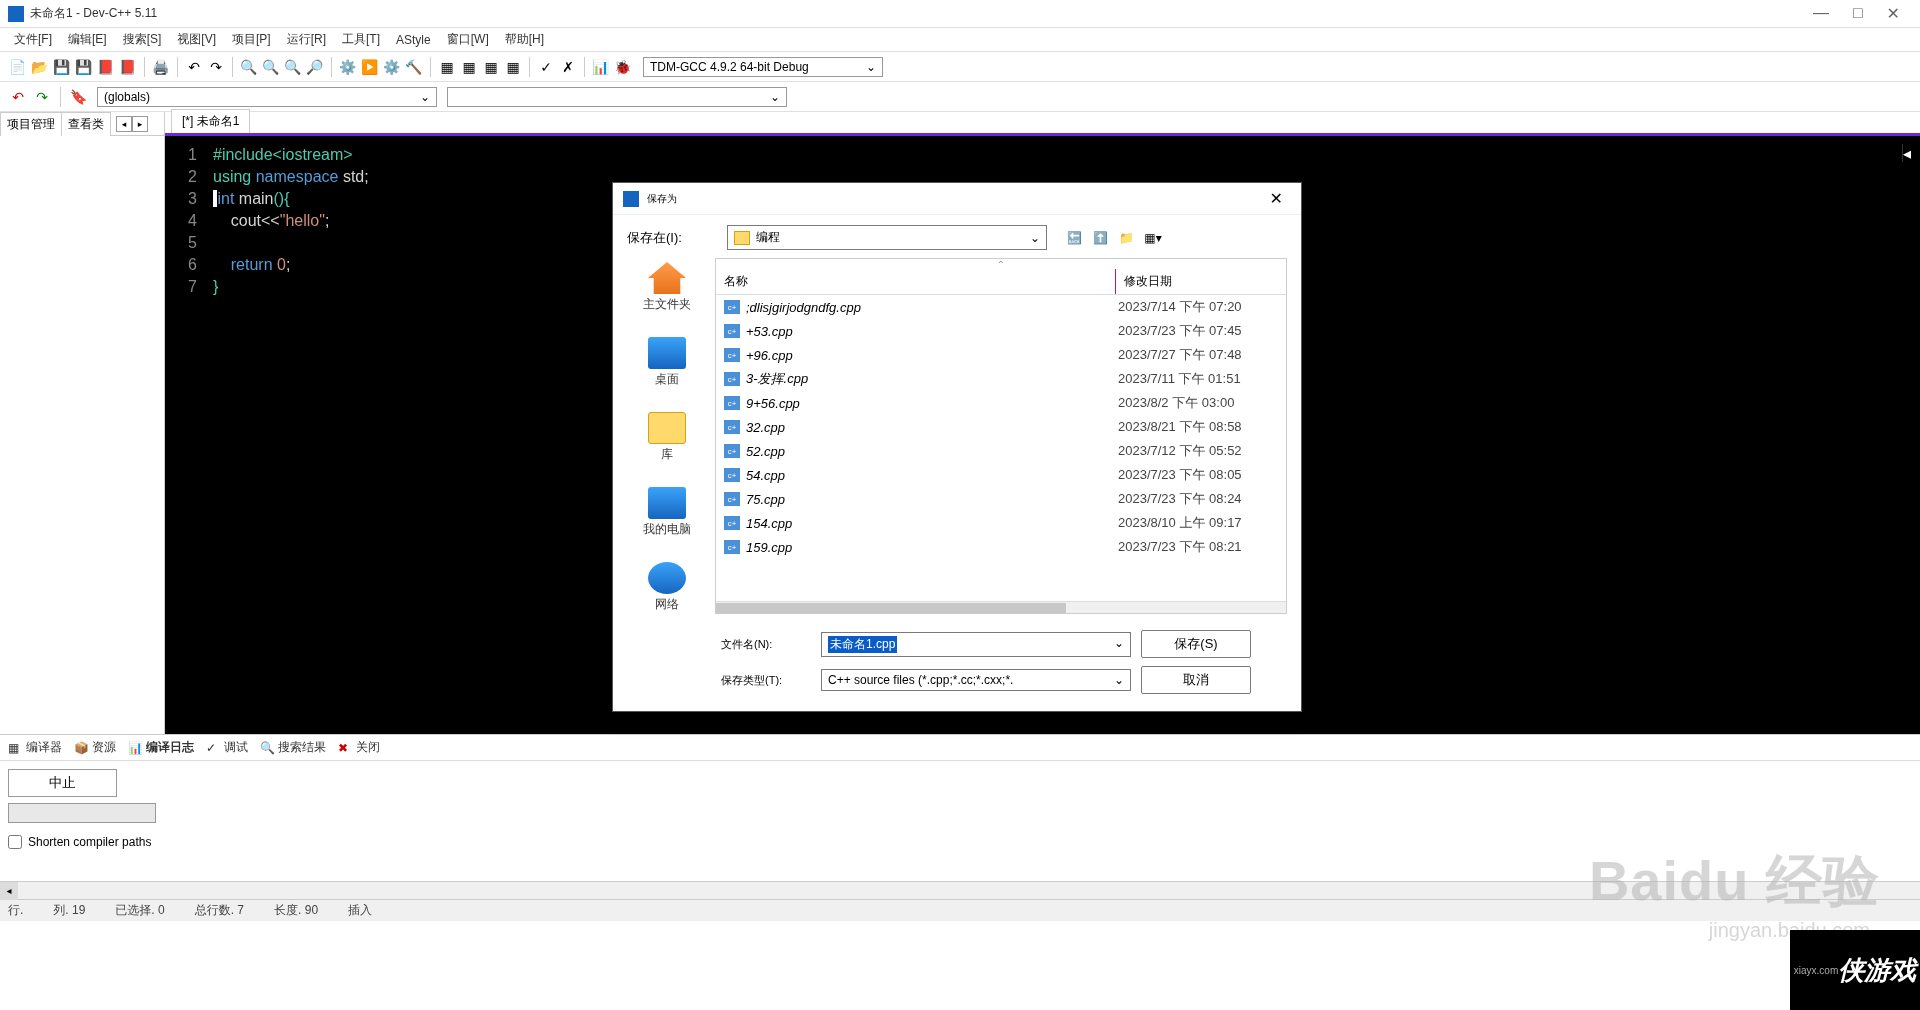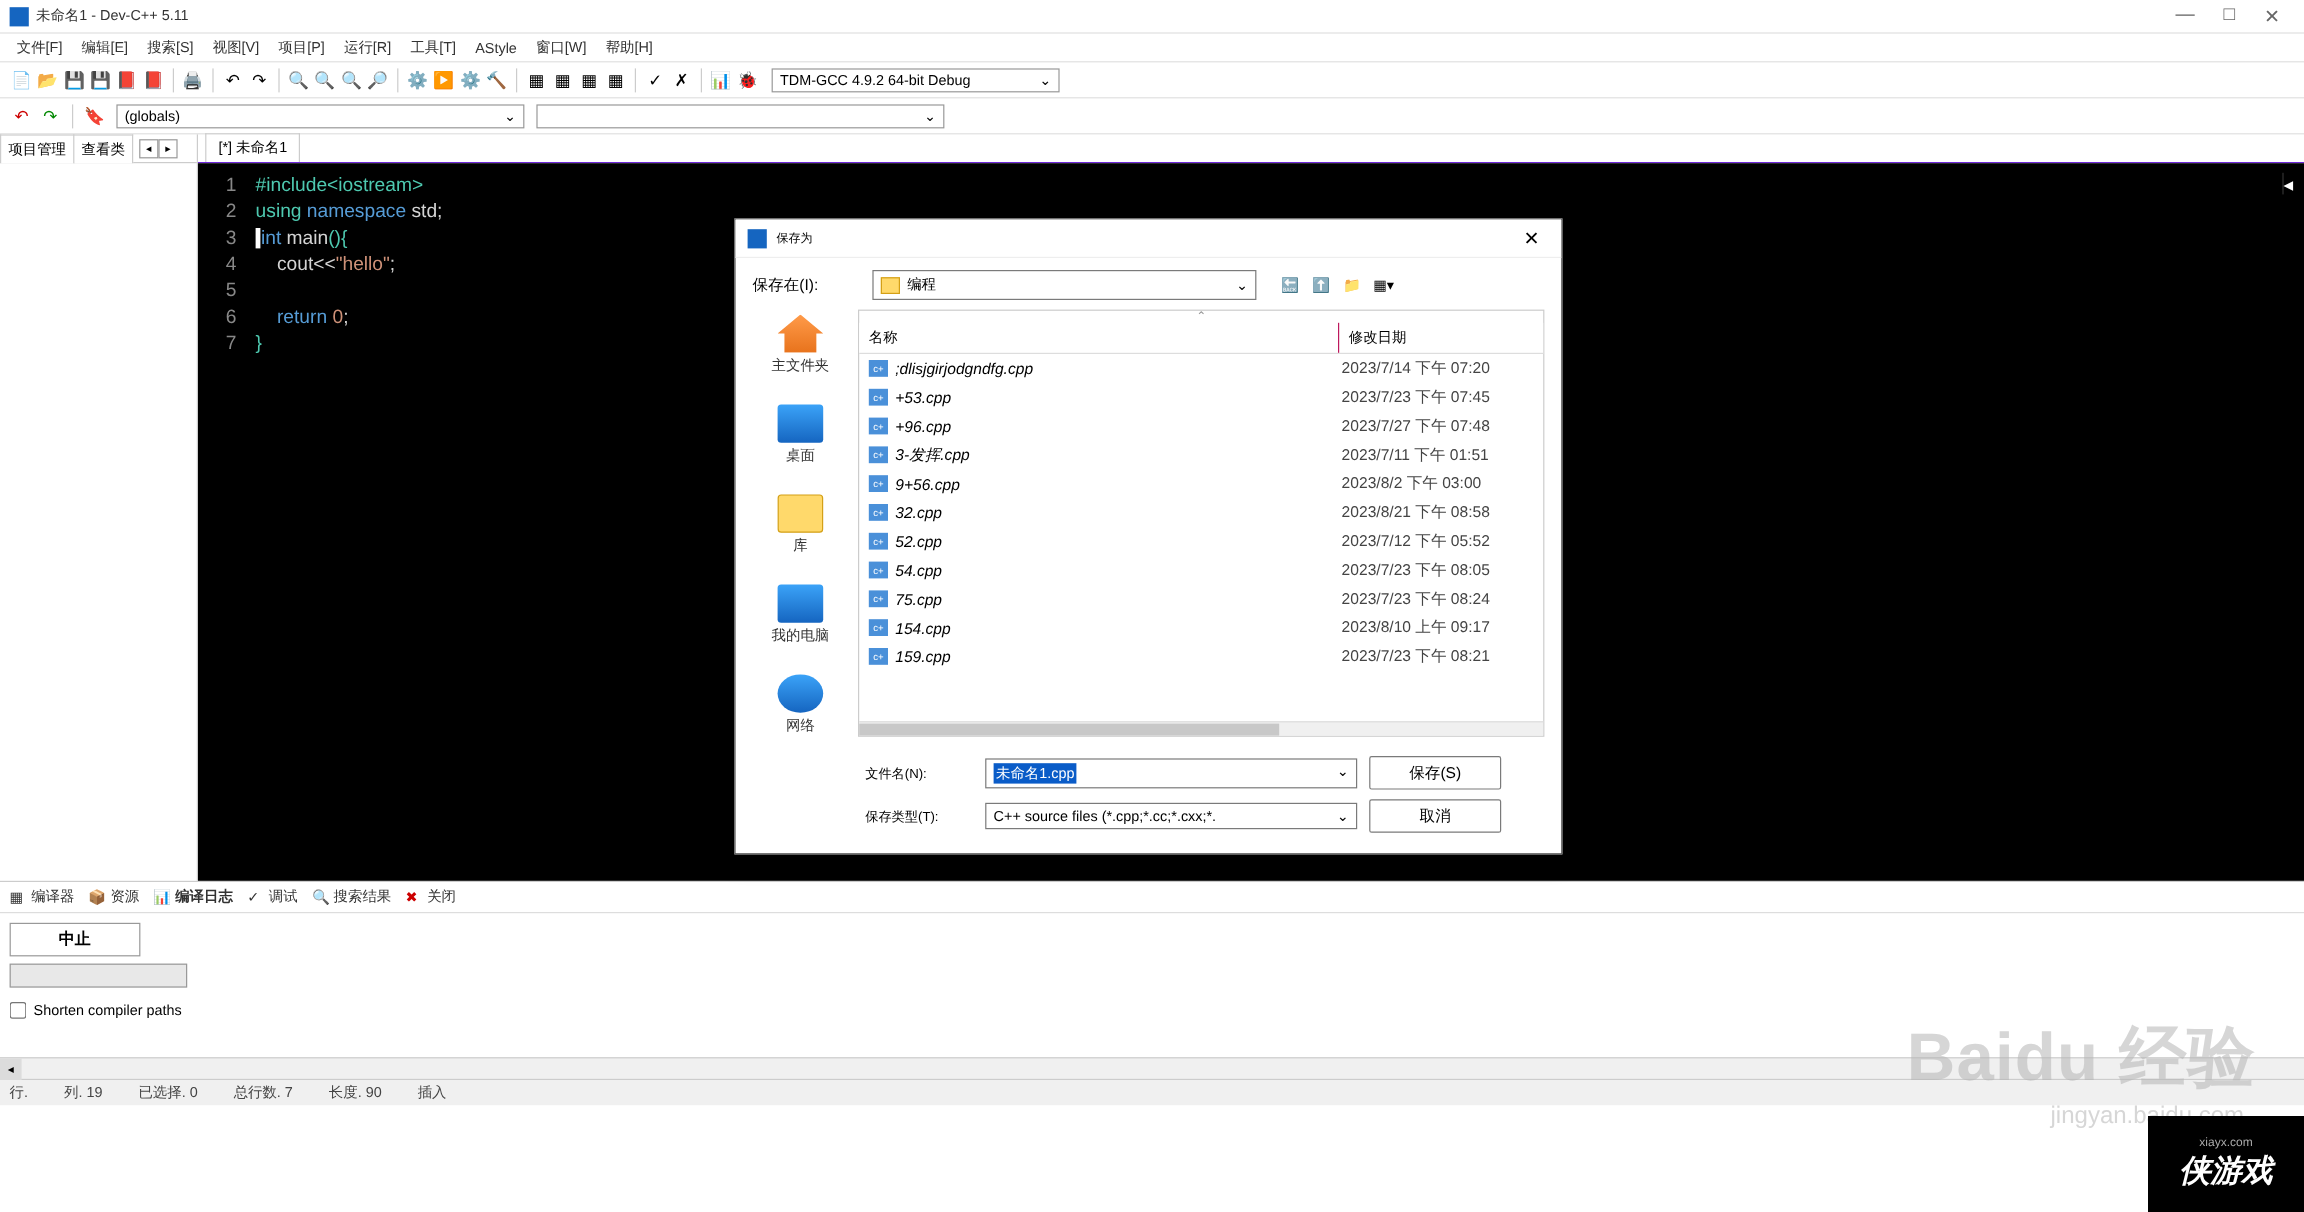--- a/index.html
+++ b/index.html
@@ -25,39 +25,39 @@
 
 .main-area { display: flex; height: 622px; }
 .sidebar { width: 165px; border-right: 1px solid #ccc; }
 .sidebar-tabs { display: flex; height: 24px; border-bottom: 1px solid #ccc; align-items: center; }
 .sidebar-tab { padding: 3px 6px; border: 1px solid #ccc; border-bottom: none; margin-right: -1px; background: #fff; font-size: 12px; }
 .sidebar-tab.active { background: #fff; }
 .nav-btns { display: flex; margin-left: 6px; }
 .nav-btn { border: 1px solid #999; width: 16px; height: 16px; display: inline-flex; align-items: center; justify-content: center; font-size: 9px; }
 
 .editor-area { flex: 1; display: flex; flex-direction: column; }
-.editor-tabs { height: 24px; display: flex; align-items: flex-end; padding-left: 6px; border-bottom: 1px solid #6d28d9; }
+.editor-tabs { height: 24px; display: flex; align-items: flex-end; padding-left: 6px; border-bottom: 3px solid #6d28d9; }
 .editor-tab { padding: 3px 10px; border: 1px solid #ccc; border-bottom: none; background: #fff; font-size: 12px; }
 .editor { flex: 1; background: #000; color: #fff; font-family: Consolas, monospace; font-size: 16px; position: relative; display: flex; }
 .gutter { width: 40px; text-align: right; padding: 8px 8px 0 0; color: #888; line-height: 22px; }
 .code { padding: 8px 0 0 8px; line-height: 22px; }
 .kw-green { color: #4ec9b0; }
 .kw-blue { color: #569cd6; }
 .str { color: #ce9178; }
 .num { color: #ce9178; }
 .op { color: #d4d4d4; }
 .paren { color: #4ec9b0; }
 .editor-marker { position: absolute; right: 0; top: 8px; width: 18px; height: 18px; background: #000; border-left: 1px solid #333; }
 
 .bottom-panel { border-top: 1px solid #ccc; }
 .bottom-tabs { height: 26px; display: flex; align-items: center; gap: 12px; padding: 0 8px; border-bottom: 1px solid #ddd; }
 .bottom-tab { display: flex; align-items: center; gap: 4px; font-size: 12px; color: #333; }
 .bottom-tab .bicon { width: 14px; height: 14px; }
 .bottom-content { padding: 8px; height: 120px; }
-.abort-btn { border: 1px solid #999; padding: 4px 40px; background: #fff; margin-bottom: 6px; font-weight: bold; }
+.abort-btn { border: 1px solid #999; padding: 4px 40px; background: #fff; margin-bottom: 6px; }
 .progress { width: 148px; height: 20px; border: 1px solid #999; background: #e8e8e8; }
 .shorten { margin-top: 12px; display: flex; align-items: center; gap: 6px; }
 .shorten input { width: 14px; height: 14px; }
 
 .hscroll { height: 18px; background: #f0f0f0; border-top: 1px solid #ccc; display: flex; align-items: center; }
 .hscroll-arrow { width: 18px; height: 18px; background: #dcdcdc; display: flex; align-items: center; justify-content: center; font-size: 10px; }
 
 .statusbar { height: 22px; background: #f0f0f0; border-top: 1px solid #ccc; display: flex; align-items: center; padding: 0 8px; gap: 30px; font-size: 12px; color: #444; }
 
 
@@ -100,21 +100,21 @@
 .dialog-bottom { padding: 6px 14px 10px 108px; }
 .bottom-row { display: flex; align-items: center; gap: 10px; margin-bottom: 8px; }
 .bottom-row label { width: 90px; font-size: 11px; }
 .bottom-row .combo { flex: 1; border: 1px solid #7a7a7a; padding: 3px 6px; font-family: monospace; font-size: 12px; max-width: 310px; display: flex; justify-content: space-between; }
 .filename-input { background: #fff; }
 .filename-selected { background: #0a5cc8; color: #fff; padding: 0 2px; }
 .action-btn { border: 1px solid #7a7a7a; padding: 4px 0; width: 110px; text-align: center; background: #fff; font-size: 13px; border-radius: 2px; }
 
 .watermark { position: absolute; right: 40px; bottom: 90px; color: rgba(180,180,180,0.55); font-size: 56px; font-weight: bold; font-family: Arial; letter-spacing: 1px; pointer-events: none; }
 .watermark-sub { position: absolute; right: 50px; bottom: 68px; color: rgba(180,180,180,0.55); font-size: 20px; pointer-events: none; }
-.corner-badge { position: absolute; right: 0; bottom: 0; width: 130px; height: 80px; background: #000; color: #fff; display: flex; flex-direction: column; align-items: center; justify-content: center; font-size: 11px; }
+.corner-badge { position: absolute; right: 0; bottom: 0; width: 130px; height: 80px; background: #000; color: #fff; display: flex; flex-direction: row; align-items: center; justify-content: center; font-size: 11px; }
 .corner-badge .big { font-size: 26px; font-weight: bold; font-style: italic; }
 </style>
 </head>
 <body>
 
 <div class="titlebar">
   <div class="titlebar-icon"></div>
   <div class="titlebar-text">未命名1 - Dev-C++ 5.11</div>
   <div class="titlebar-controls">
     <span>—</span>

